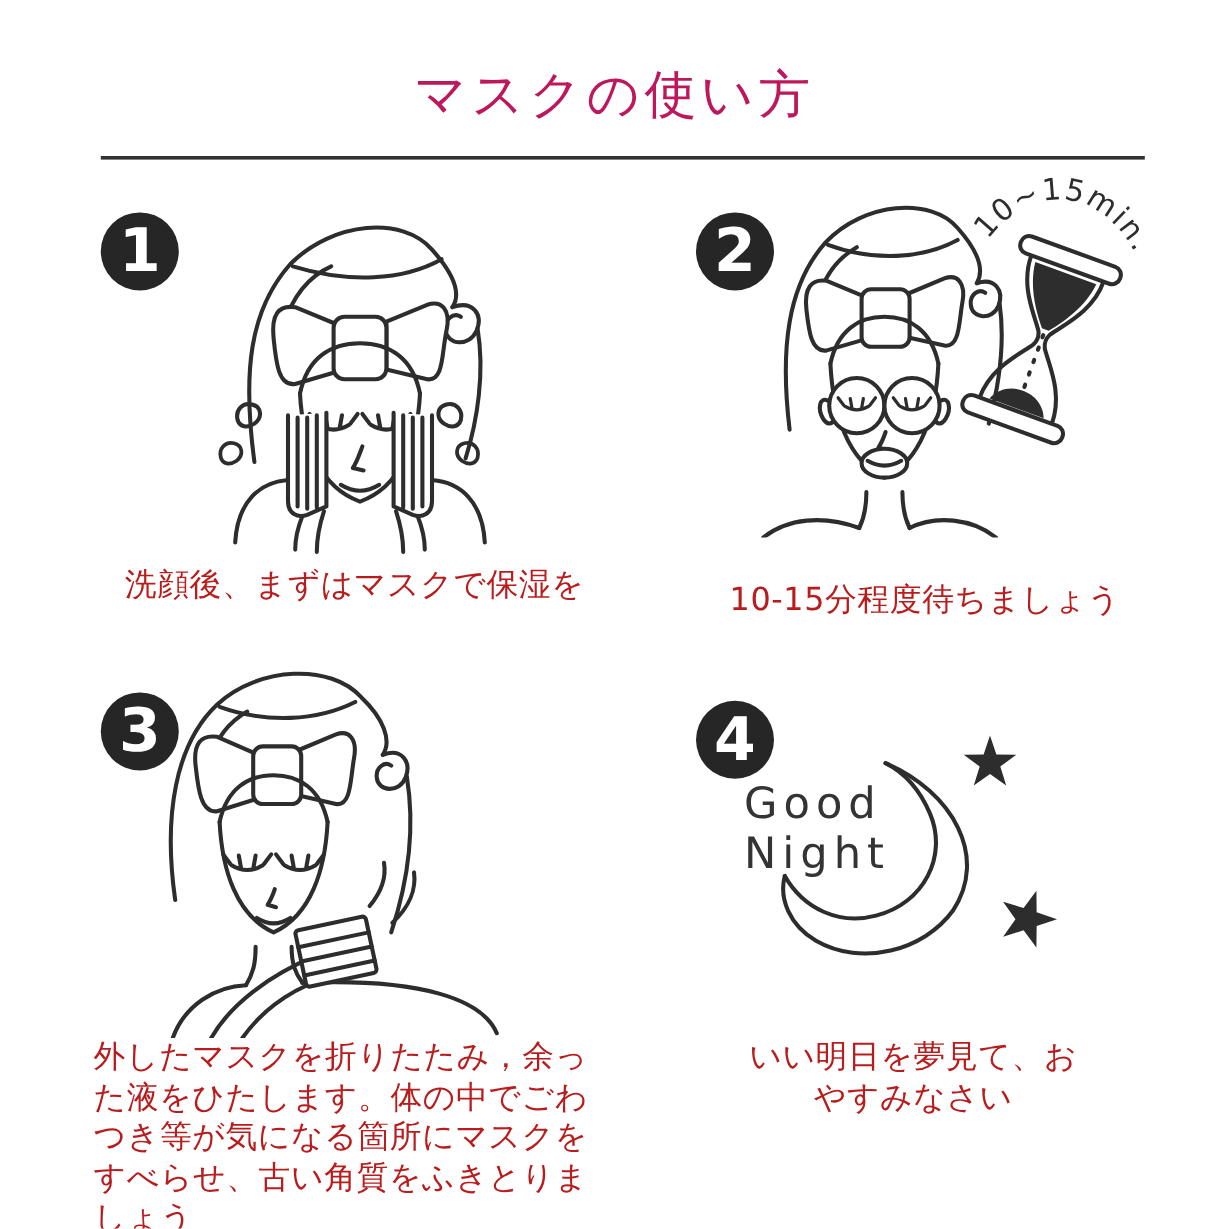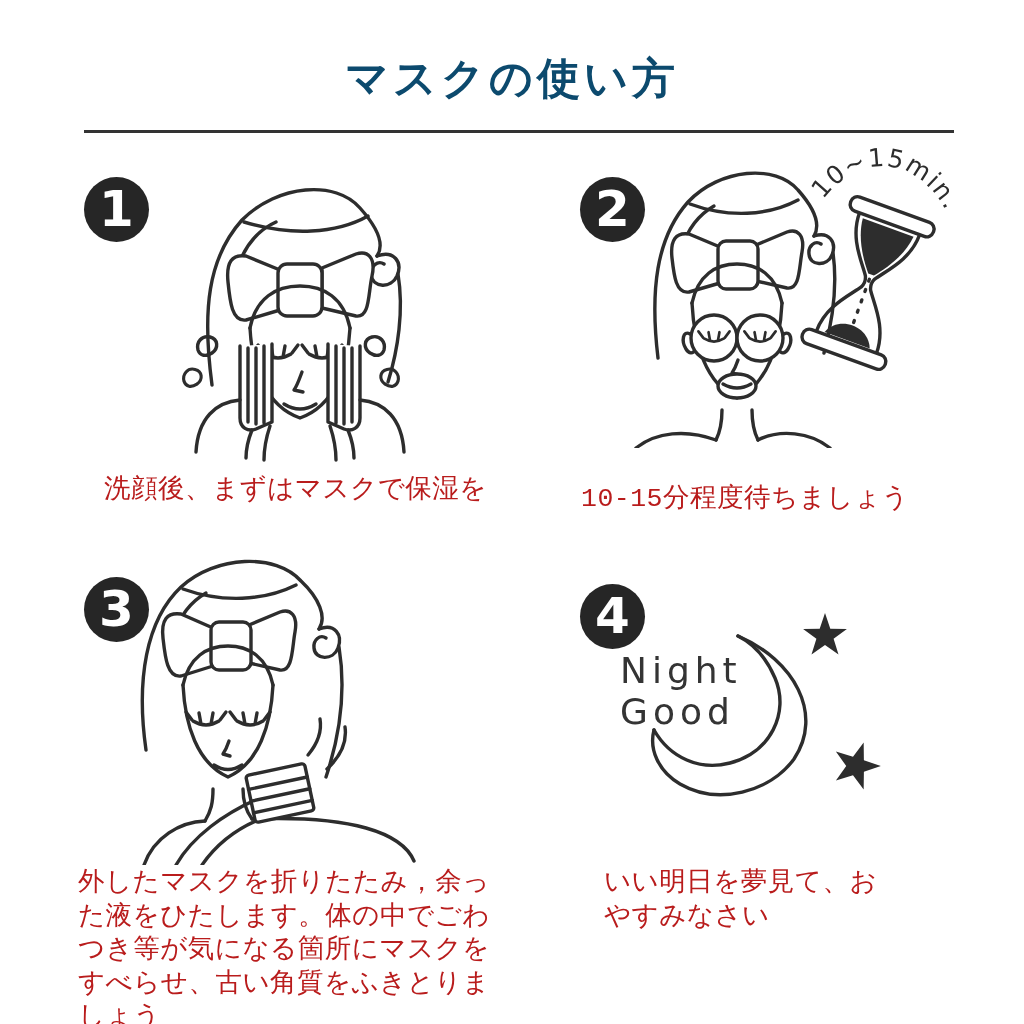--- a/index.html
+++ b/index.html
@@ -2,40 +2,40 @@
 <html><head>
 <meta charset="utf-8">
 <style>
   html,body{margin:0;padding:0;background:#fff;}
   .page{
     position:relative;width:1024px;height:1024px;background:#ffffff;overflow:hidden;
     font-family:"DejaVu Sans","Liberation Sans",sans-serif;color:#4a4a4a;
   }
   .title{
     position:absolute;left:0;right:0;top:50px;text-align:center;margin:0;
-    font-size:43px;font-weight:700;letter-spacing:4px;color:#0c4a6e;
+    font-size:43px;font-weight:400;letter-spacing:4px;color:#be185d;
   }
   .divider{position:absolute;left:84px;top:130px;width:870px;height:3px;background:#333;}
   .badge{
     position:absolute;width:65px;height:65px;border-radius:50%;background:#262626;
     display:flex;align-items:center;justify-content:center;
   }
   .badge span{color:#fff;font-size:50px;font-weight:700;line-height:1;transform:translateY(-1px);}
   .b1{left:84px;top:177px;}
   .b2{left:580px;top:177px;}
   .b3{left:84px;top:577px;}
   .b4{left:580px;top:584px;}
   .ill{position:absolute;}
   .caption{
     position:absolute;font-size:26.5px;letter-spacing:.5px;color:#b91c1c;line-height:33.5px;
   }
   .c1{left:104px;top:471px;white-space:nowrap;}
-  .c2{left:581px;top:483px;white-space:nowrap;font-family:Liberation Mono, monospace;}
+  .c2{left:608px;top:483px;white-space:nowrap;}
   .c3{left:78px;top:864px;width:438px;}
-  .c4{left:604px;top:864px;width:282px;}
+  .c4{left:620px;top:864px;width:282px;text-align:center;}
   .goodnight{
     position:absolute;left:620px;top:650px;color:#343434;
     font-size:36px;font-weight:400;letter-spacing:5px;line-height:41px;white-space:nowrap;
   }
   svg .ln{fill:none;stroke:#2d2d2d;stroke-width:3.4;stroke-linecap:round;stroke-linejoin:round;}
   svg .lnw{fill:#ffffff;stroke:#2d2d2d;stroke-width:3.4;stroke-linecap:round;stroke-linejoin:round;}
   svg .fill{fill:#2d2d2d;stroke:none;}
 </style>
 </head>
 <body>
@@ -206,22 +206,22 @@
   <svg class="ill" style="left:598px;top:572px;" width="300" height="235" viewBox="0 0 300 235">
     <g>
       <path class="ln" d="M 140,64 C 196,88 226,142 196,187 C 172,220 120,234 82,212 C 60,199 51,177 56,158"></path>
       <path class="ln" d="M 56,158 C 72,186 102,199 132,191 C 172,181 192,141 177,106 C 168,85 154,71 140,64"></path>
     </g>
     <path class="fill" transform="translate(227,64)" d="M0,-23 L5.3,-7.3 L21.9,-7.1 L8.6,2.8 L13.5,18.6 L0,9 L-13.5,18.6 L-8.6,2.8 L-21.9,-7.1 L-5.3,-7.3 Z"></path>
     <path class="fill" transform="translate(258,194) rotate(18) scale(1.08)" d="M0,-23 L5.3,-7.3 L21.9,-7.1 L8.6,2.8 L13.5,18.6 L0,9 L-13.5,18.6 L-8.6,2.8 L-21.9,-7.1 L-5.3,-7.3 Z"></path>
   </svg>
 
   <div class="goodnight">
+    <div>Good</div>
     <div>Night</div>
-    <div>Good</div>
   </div>
 
   <div class="caption c1">洗顔後、まずはマスクで保湿を</div>
   <div class="caption c2">10-15分程度待ちましょう</div>
   <div class="caption c3">外したマスクを折りたたみ，余った液をひたします。体の中でごわつき等が気になる箇所にマスクをすべらせ、古い角質をふきとりましょう</div>
   <div class="caption c4">いい明日を夢見て、おやすみなさい</div>
 
 </div>
 
 </body></html>

